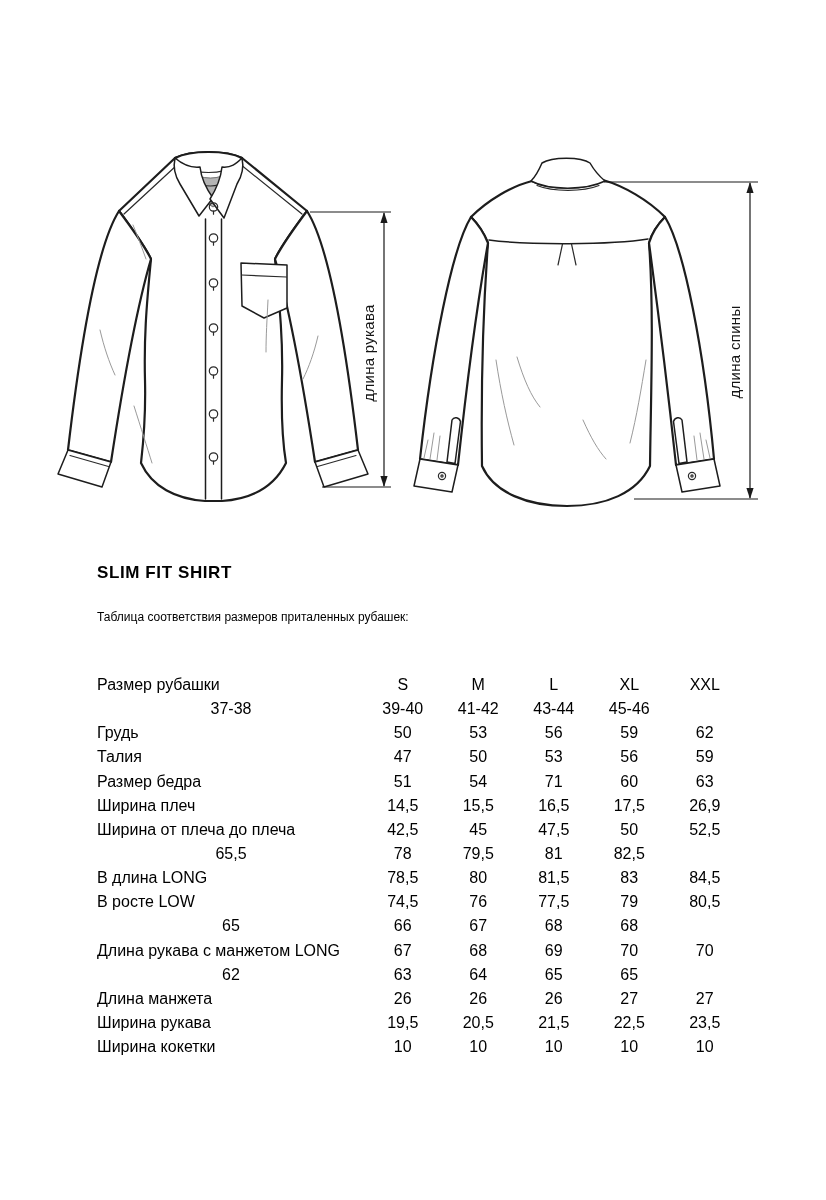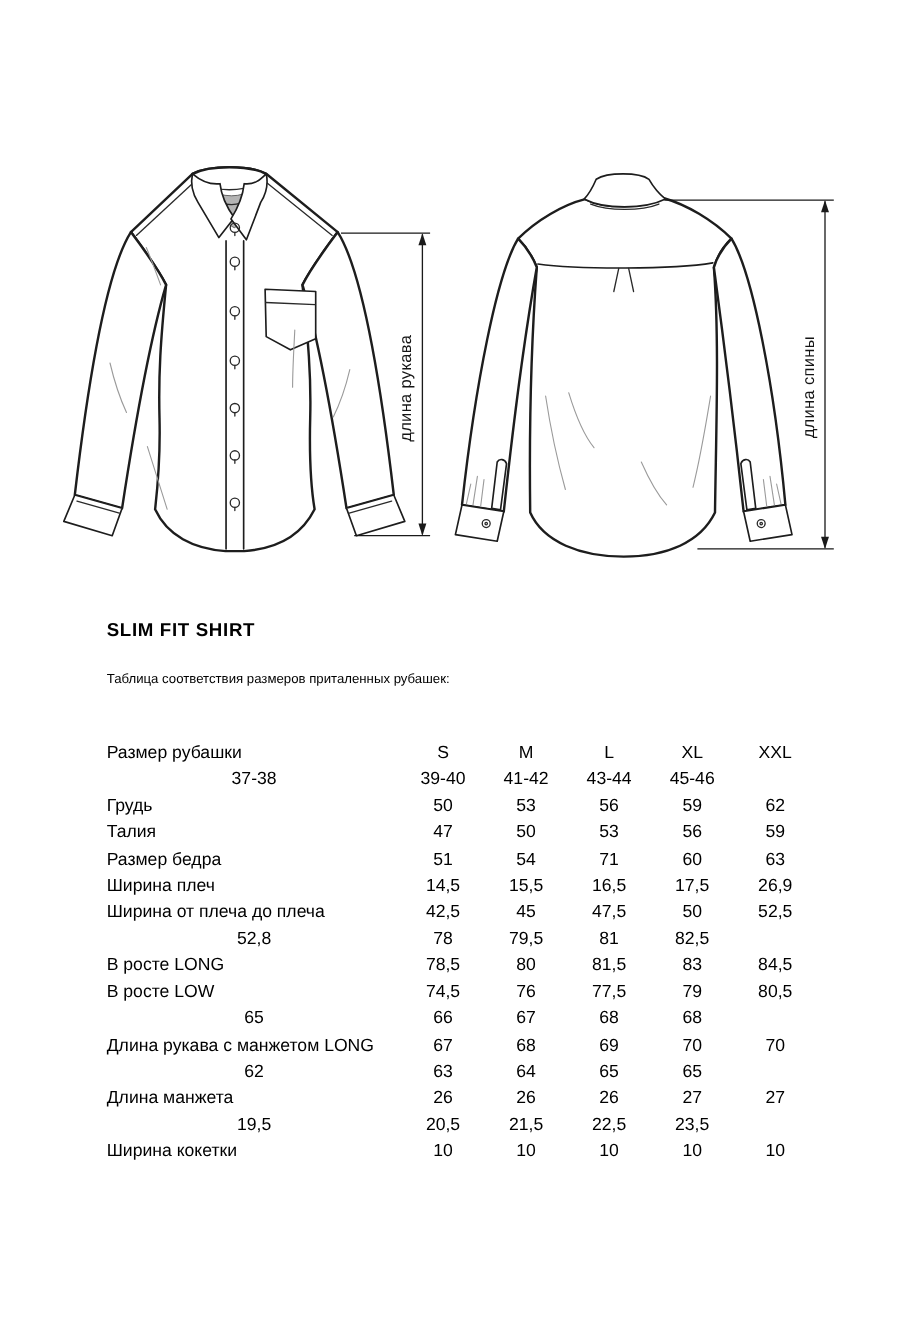--- a/index.html
+++ b/index.html
@@ -215,28 +215,28 @@
       </div>
       <div class="tr">
         <span class="tl">Ширина от плеча до плеча</span>
         <span class="td">42,5</span>
         <span class="td">45</span>
         <span class="td">47,5</span>
         <span class="td">50</span>
         <span class="td">52,5</span>
       </div>
       <div class="tr">
-        <span class="td">52,8</span>
+        <span class="td">65,5</span>
         <span class="td">78</span>
         <span class="td">79,5</span>
         <span class="td">81</span>
         <span class="td">82,5</span>
       </div>
       <div class="tr">
-        <span class="tl">В росте LONG</span>
+        <span class="tl">В длина LONG</span>
         <span class="td">78,5</span>
         <span class="td">80</span>
         <span class="td">81,5</span>
         <span class="td">83</span>
         <span class="td">84,5</span>
       </div>
       <div class="tr">
         <span class="tl">В росте LOW</span>
         <span class="td">74,5</span>
         <span class="td">76</span>
@@ -268,20 +268,21 @@
       </div>
       <div class="tr">
         <span class="tl">Длина манжета</span>
         <span class="td">26</span>
         <span class="td">26</span>
         <span class="td">26</span>
         <span class="td">27</span>
         <span class="td">27</span>
       </div>
       <div class="tr">
+        <span class="tl">Ширина рукава</span>
         <span class="td">19,5</span>
         <span class="td">20,5</span>
         <span class="td">21,5</span>
         <span class="td">22,5</span>
         <span class="td">23,5</span>
       </div>
       <div class="tr">
         <span class="tl">Ширина кокетки</span>
         <span class="td">10</span>
         <span class="td">10</span>

